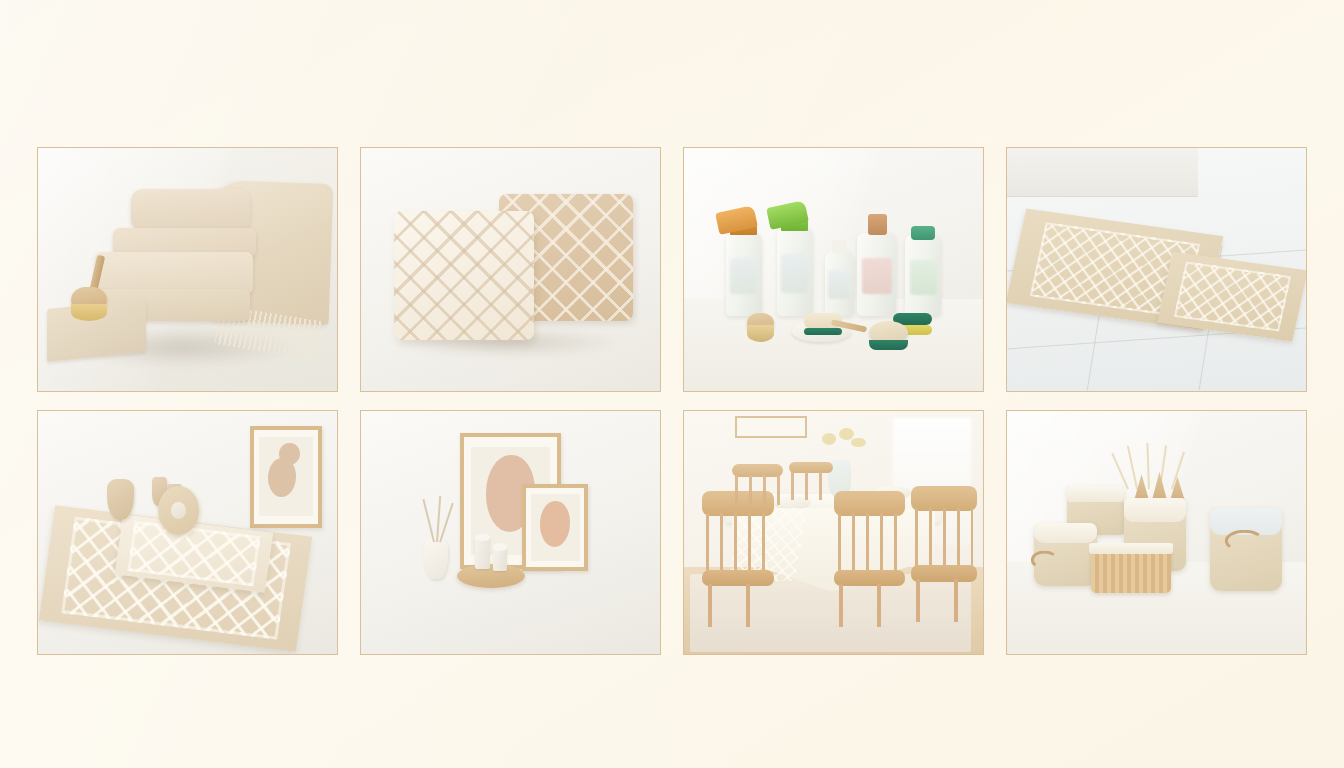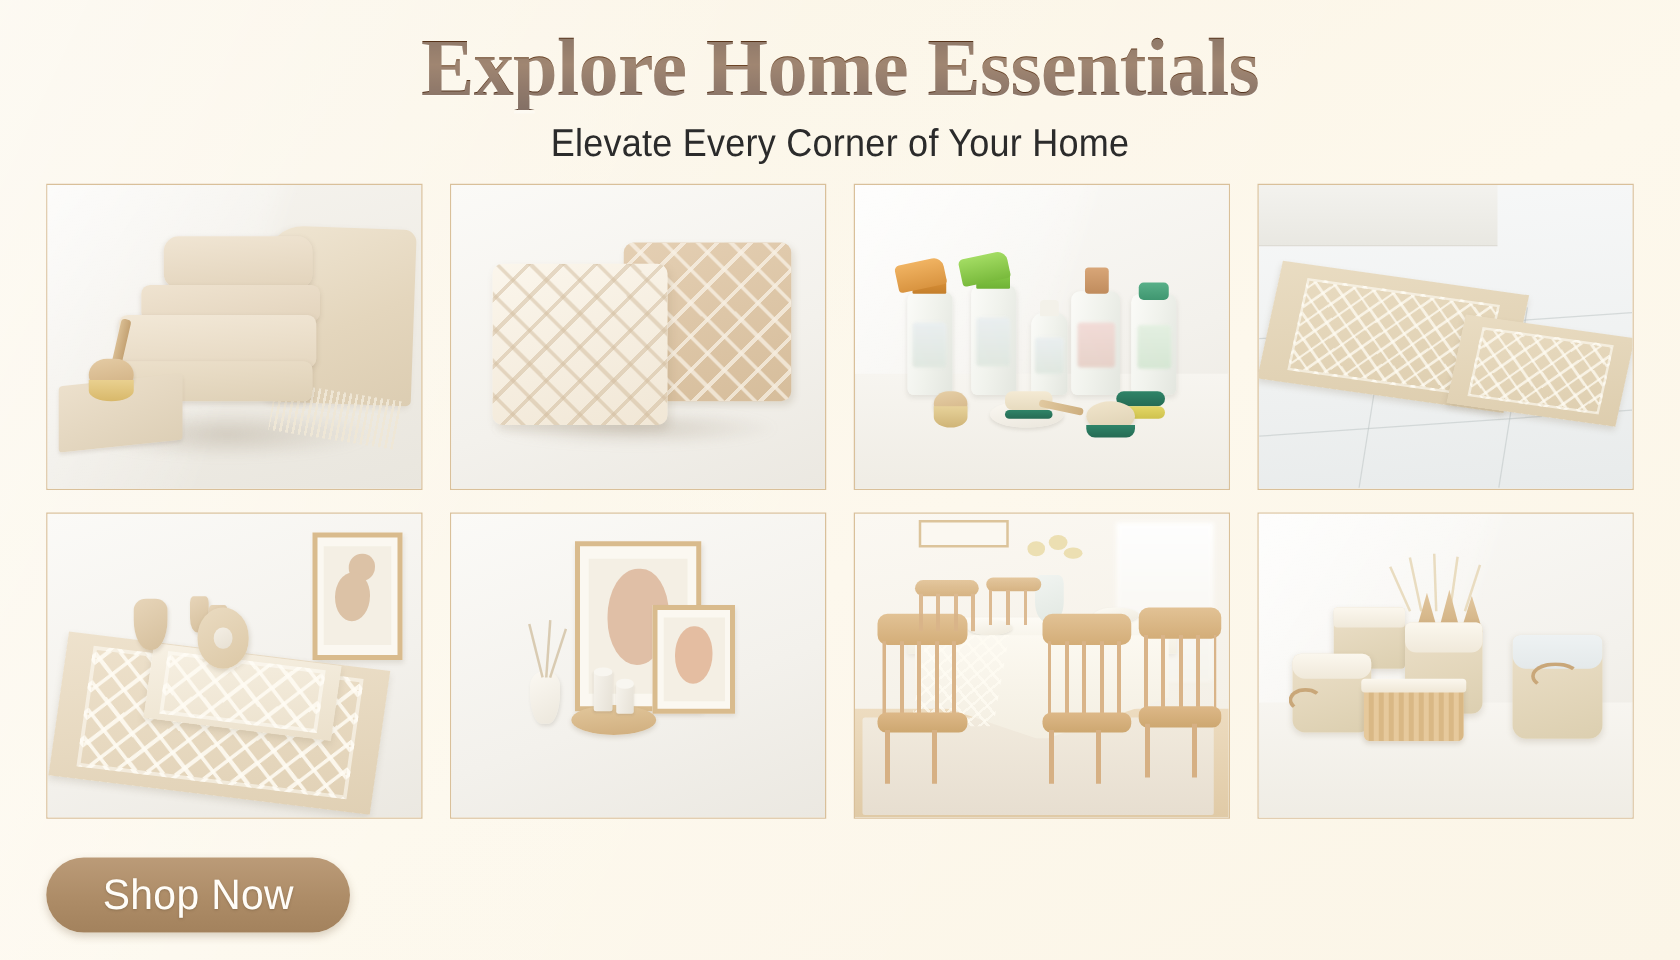--- a/index.html
+++ b/index.html
@@ -248,24 +248,20 @@
     text-shadow:0 1px 2px rgba(90,70,45,.35);
   }
 </style>
 </head>
 <body>
 
 <div class="bg-wash"></div>
 
 <div class="stage">
 
-  <div class="header">
-    <div class="title">Explore Home Essentials</div>
-    <div class="subtitle">Elevate Every Corner of Your Home</div>
-  </div>
 
   <div class="grid">
 
     <div class="cell">
       <div class="ph">
         <div class="studio"></div>
           <div class="sunbeam"></div>
         <div class="shadow-soft" style="left:8%;top:74%;width:80%;height:16%"></div>
         <div class="throw"></div>
           <div class="fringe"></div>
@@ -469,17 +465,14 @@
           </div>
         <div class="rope" style="left:8%;top:57%;width:9%;height:8%;transform:rotate(180deg)"></div>
         <div class="wicker" style="left:28%;top:56%;width:27%;height:19%;border-radius:2px 2px 5px 5px">
             <div class="lip"></div>
           </div>
       </div>
     </div>
 
   </div>
 
-  <button class="cta">
-    <span>Shop Now</span>
-  </button>
 
 </div>
 
 </body></html>

